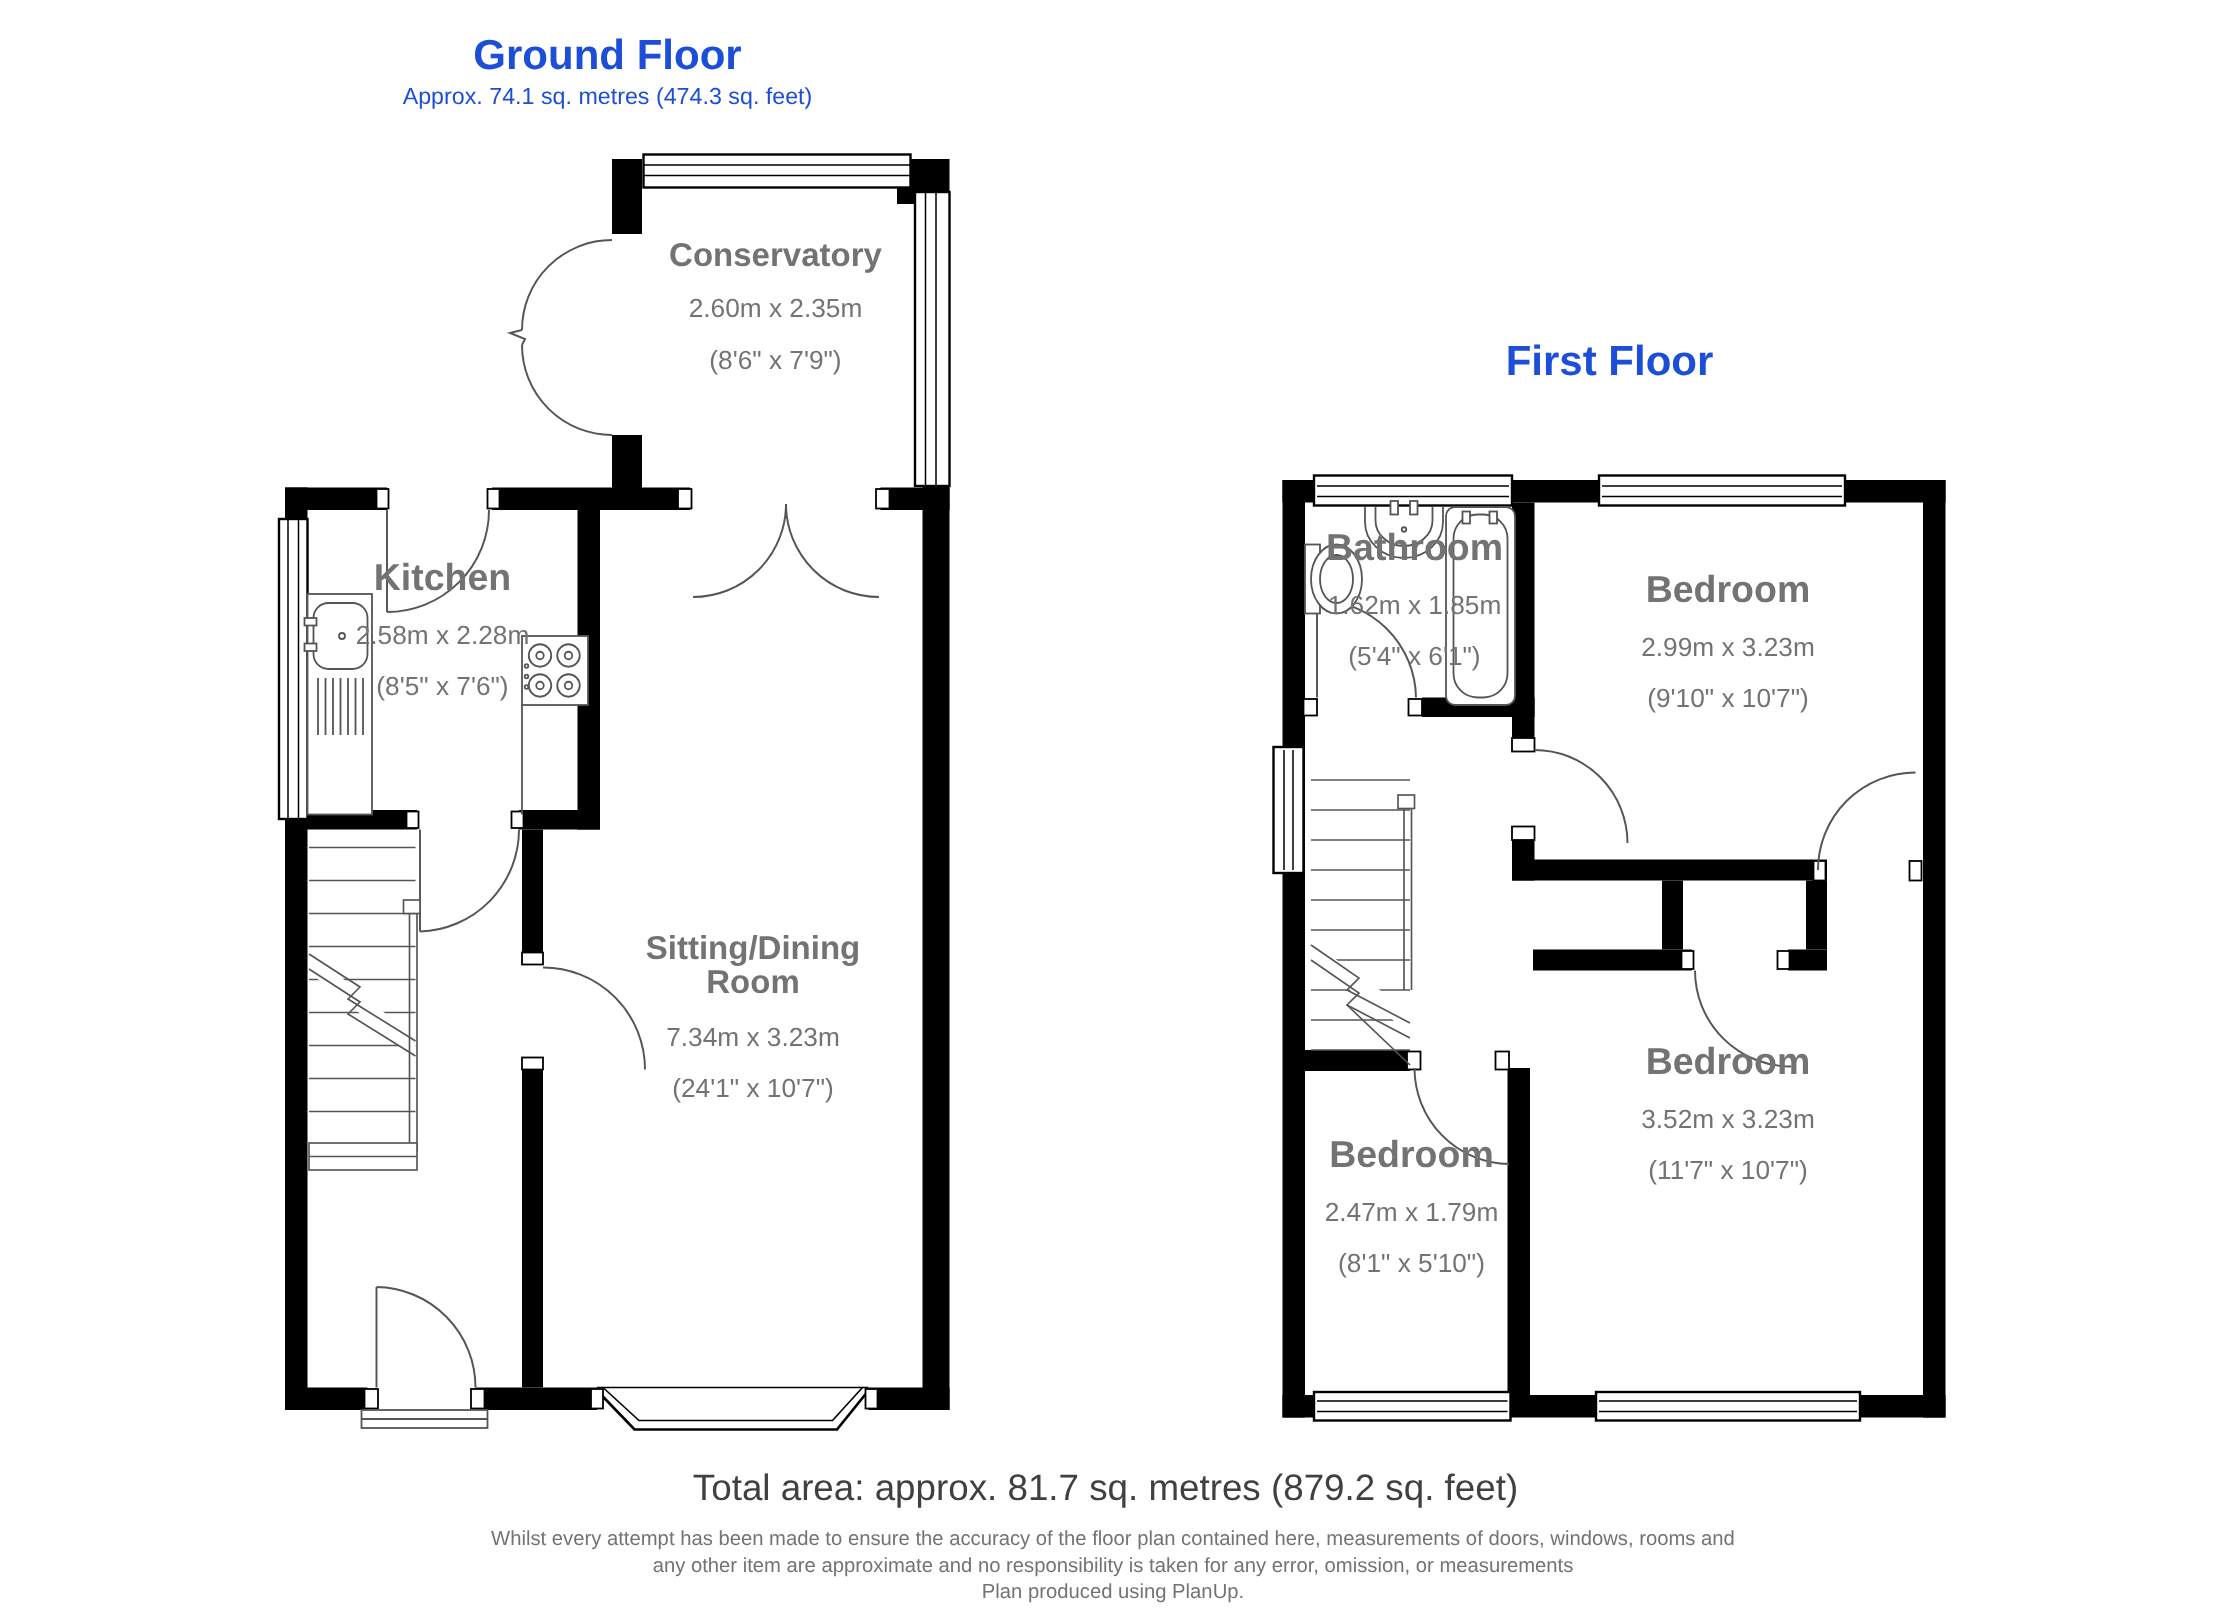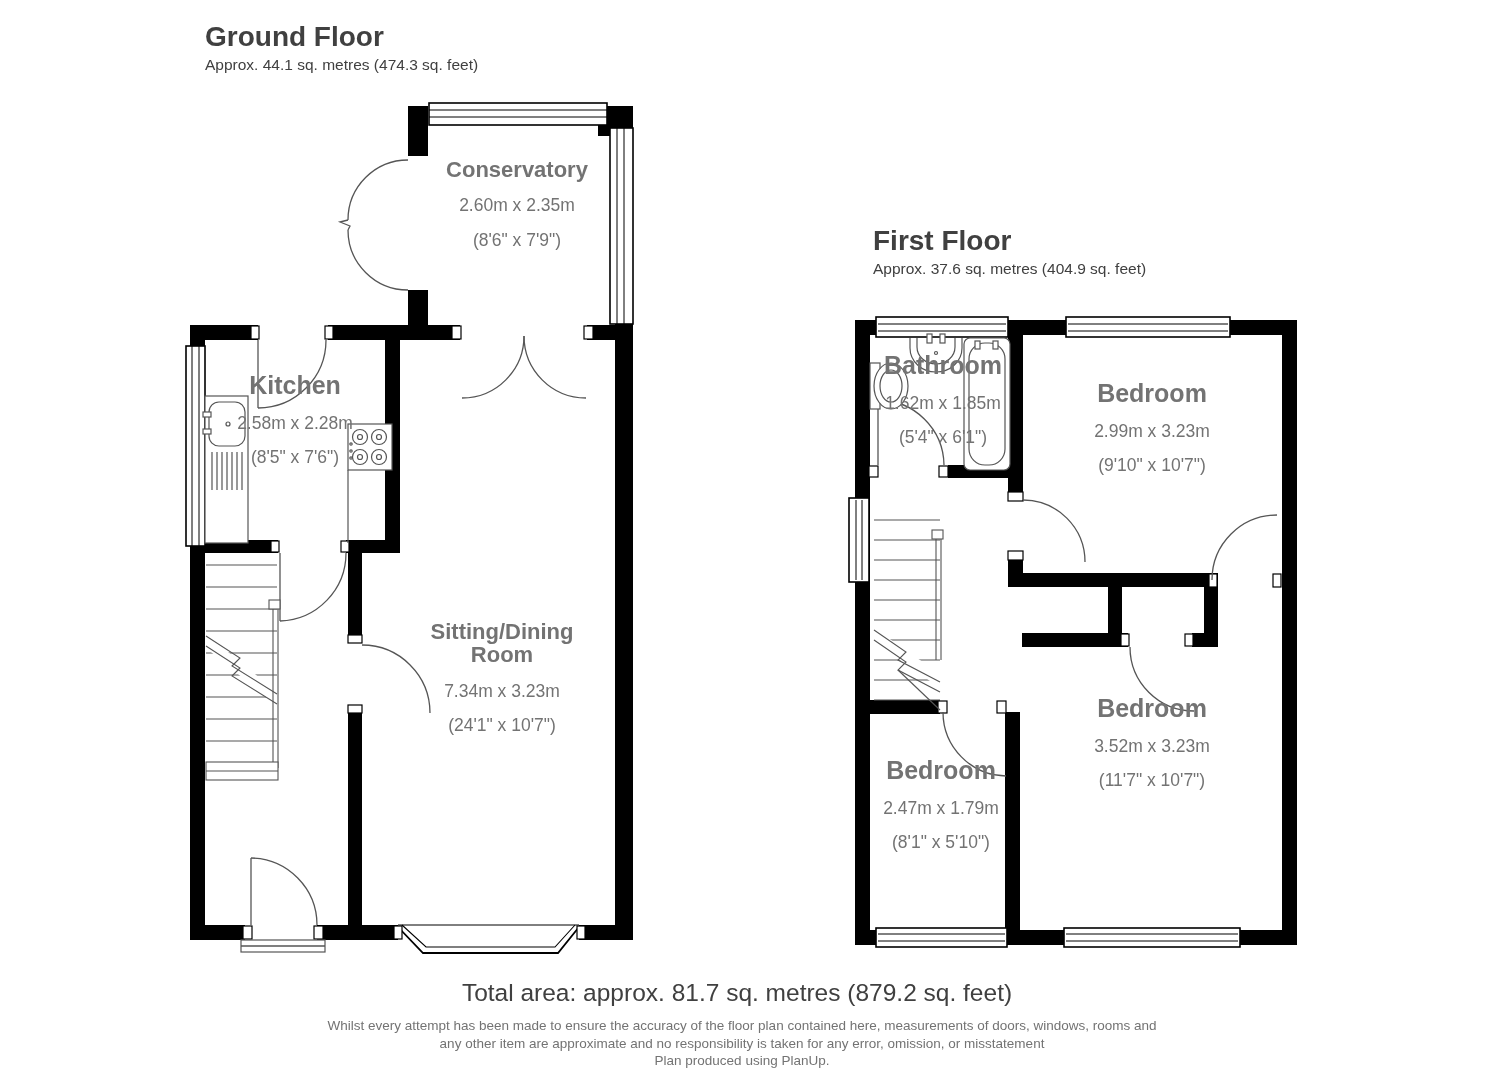--- a/index.html
+++ b/index.html
@@ -1,19 +1,19 @@
 <!DOCTYPE html>
 <html><head>
 <meta charset="utf-8">
 <style>
   html,body{margin:0;padding:0;background:#fff;}
   .canvas{position:relative;width:1485px;height:1080px;background:#ffffff;
           font-family:"Liberation Sans",sans-serif;overflow:hidden;}
   .plan-svg{position:absolute;left:0;top:0;}
-  .floor-title{position:absolute;text-align:left;color:#404040;}
+  .floor-title{position:absolute;text-align:center;color:#1d4ed8;}
   .floor-title .t{font-weight:bold;font-size:28px;line-height:1.1;}
   .floor-title .a{font-size:15.5px;margin-top:3px;}
   .room-label{position:absolute;text-align:center;color:#737373;}
   .room-name{font-weight:bold;font-size:25px;line-height:1.06;}
   .room-name.sm{font-size:22px;}
   .room-dims{font-size:17.5px;line-height:1.18;margin-top:14px;}
   .total{position:absolute;font-size:24.5px;color:#404040;text-align:center;width:600px;}
   .disclaimer{position:absolute;font-size:13.5px;line-height:17.5px;color:#737373;text-align:center;width:960px;}
 </style>
 </head>
@@ -236,26 +236,25 @@
         <rect x="969" y="343" width="36" height="122" rx="16"></rect>
         <rect x="975" y="341" width="5" height="8" fill="#fff"></rect>
         <rect x="993" y="341" width="5" height="8" fill="#fff"></rect>
       </g>
     </g>
   </g>
 </svg>
 
   <div class="floor-title" style="left:205px;top:22px;width:400px;">
     <div class="t">Ground Floor</div>
-    <div class="a">Approx. 44.1 sq. metres (474.3 sq. feet)</div>
+    <div class="a">Approx. 74.1 sq. metres (474.3 sq. feet)</div>
   </div>
 
   <div class="floor-title" style="left:873px;top:226px;width:400px;">
     <div class="t">First Floor</div>
-    <div class="a">Approx. 37.6 sq. metres (404.9 sq. feet)</div>
   </div>
 
   <div class="room-label" style="left:407px;top:158px;width:220px;">
     <div class="room-name sm">Conservatory</div>
     <div class="room-dims">2.60m x 2.35m</div>
     <div class="room-dims">(8'6" x 7'9")</div>
   </div>
 
   <div class="room-label" style="left:185px;top:372px;width:220px;">
     <div class="room-name">Kitchen</div>
@@ -291,17 +290,17 @@
   <div class="room-label" style="left:841px;top:757px;width:200px;">
     <div class="room-name">Bedroom</div>
     <div class="room-dims">2.47m x 1.79m</div>
     <div class="room-dims">(8'1" x 5'10")</div>
   </div>
 
   <div class="total" style="left:437px;top:979px;">Total area: approx. 81.7 sq. metres (879.2 sq. feet)</div>
 
   <div class="disclaimer" style="left:262px;top:1017px;">
     <div>Whilst every attempt has been made to ensure the accuracy of the floor plan contained here, measurements of doors, windows, rooms and</div>
-    <div>any other item are approximate and no responsibility is taken for any error, omission, or misstatement</div>
+    <div>any other item are approximate and no responsibility is taken for any error, omission, or measurements</div>
     <div>Plan produced using PlanUp.</div>
   </div>
 
 </div>
 
 </body></html>

